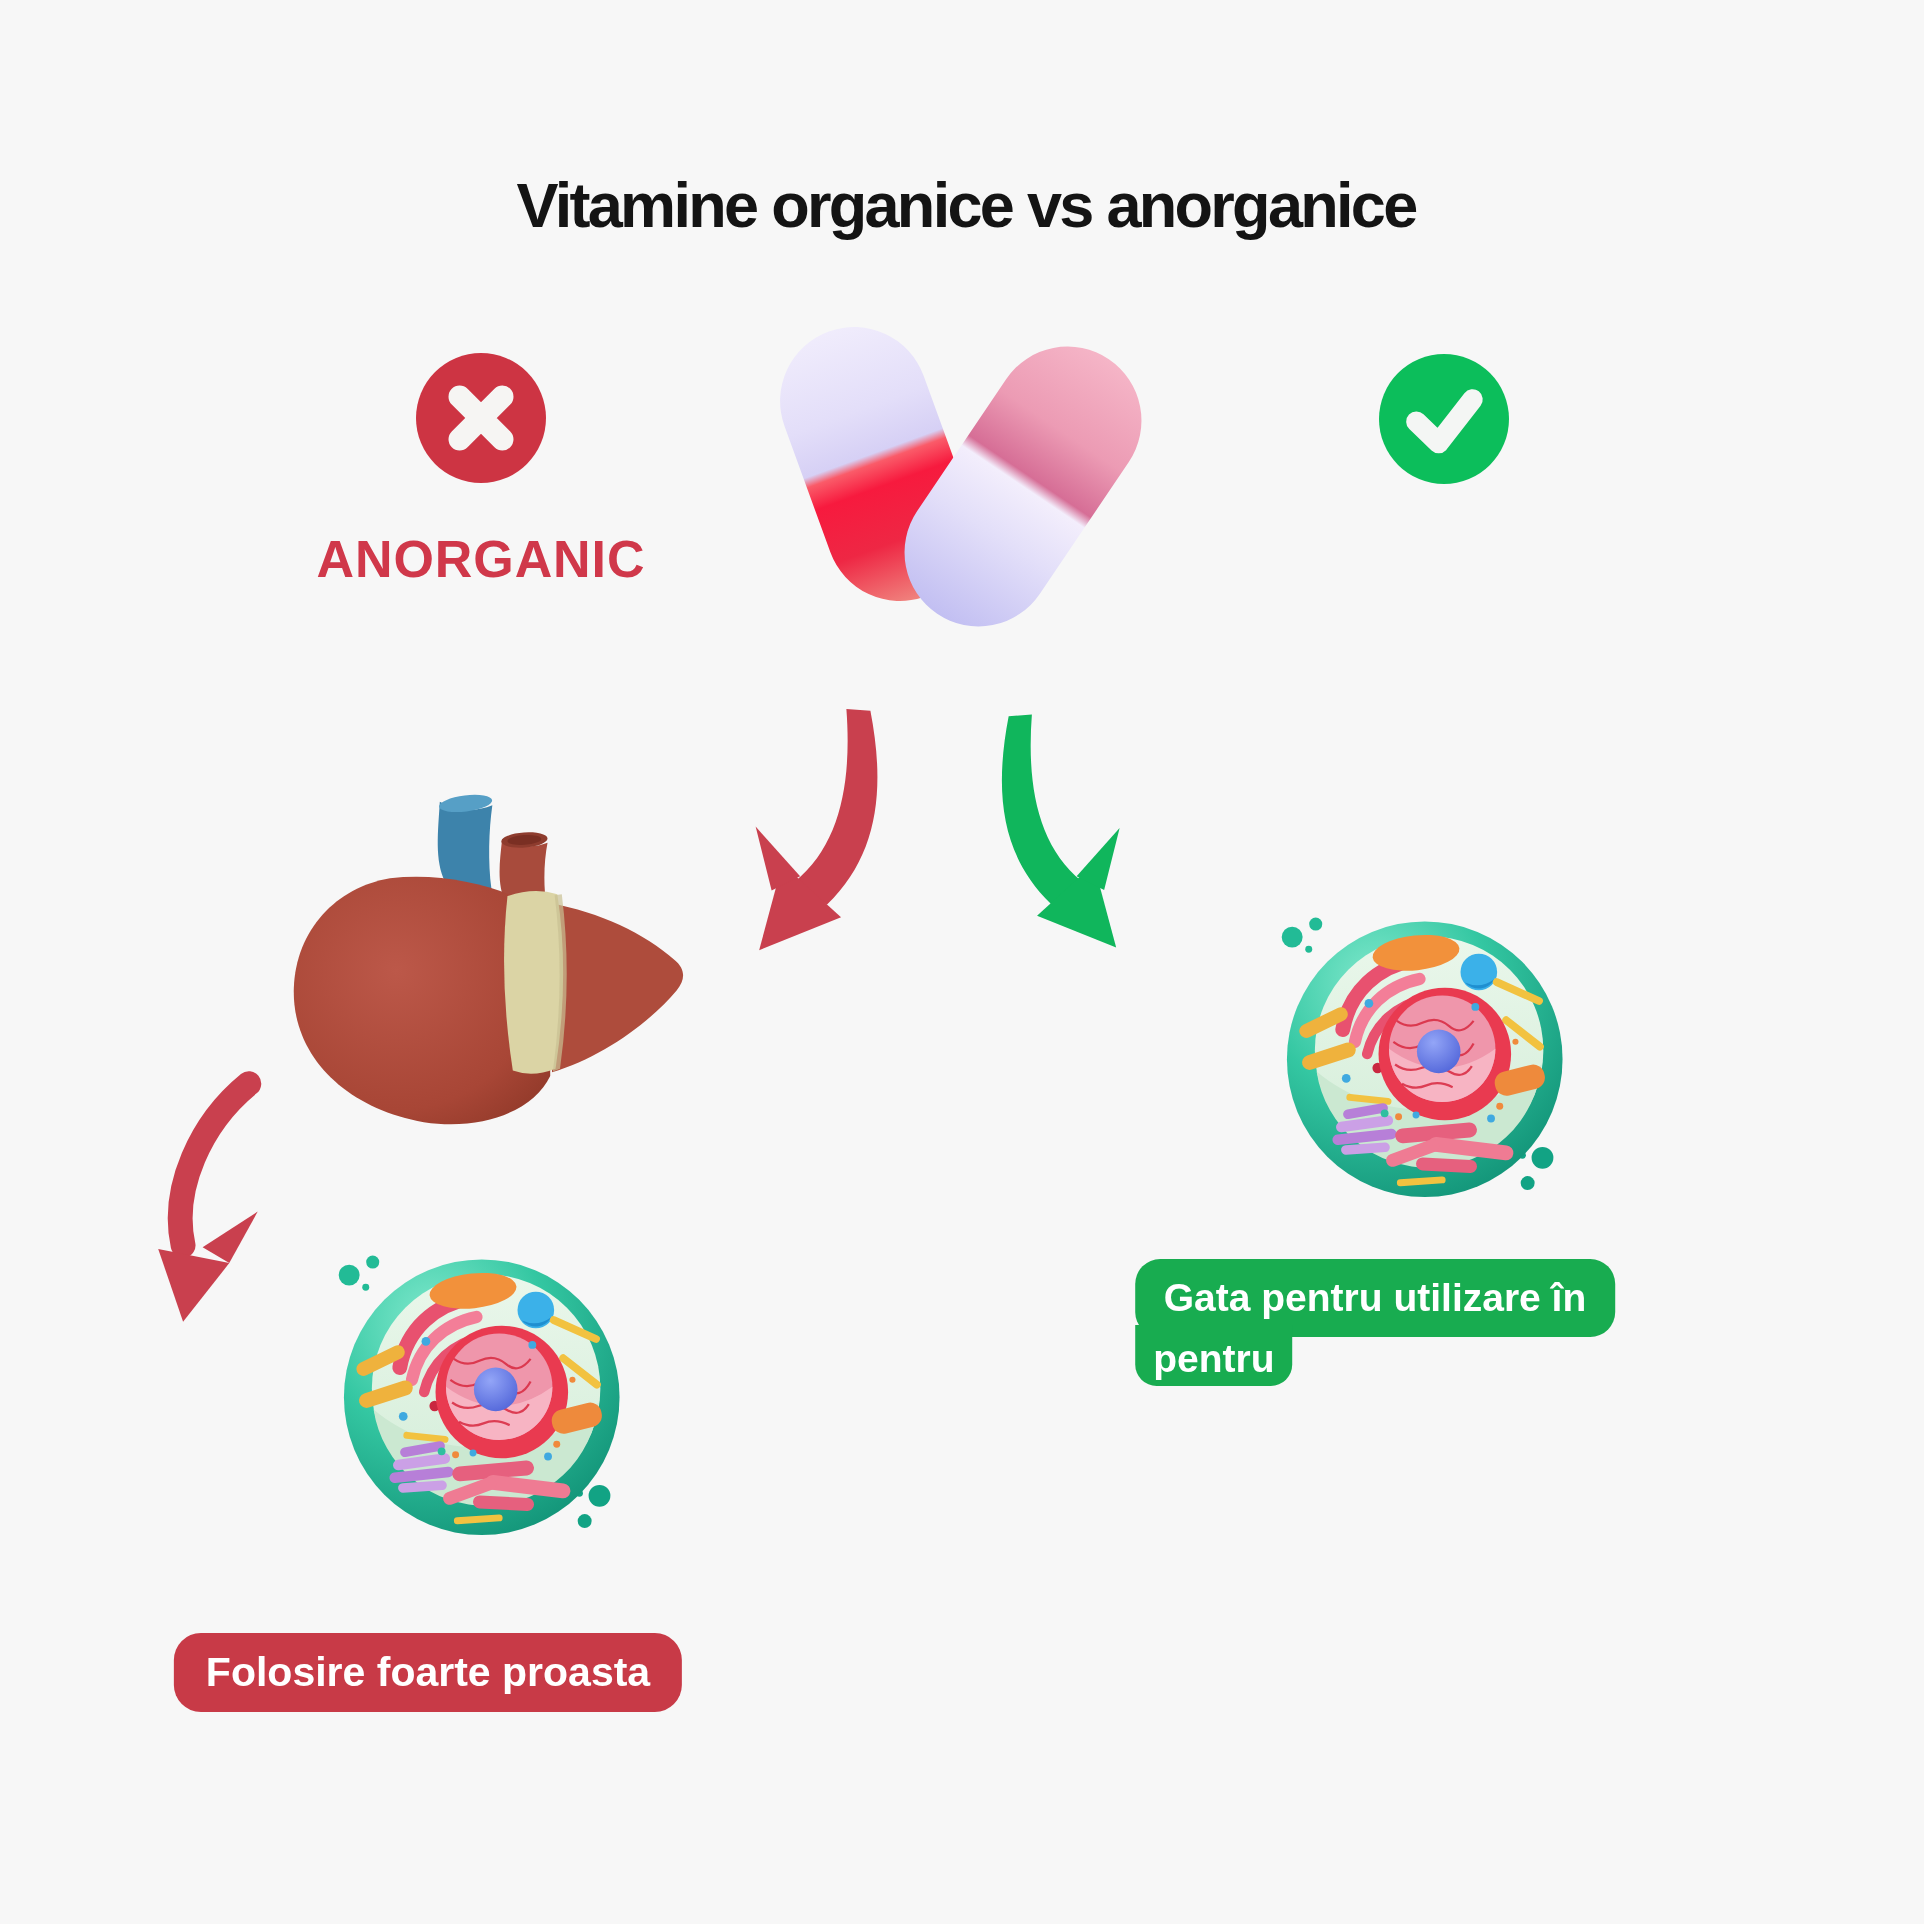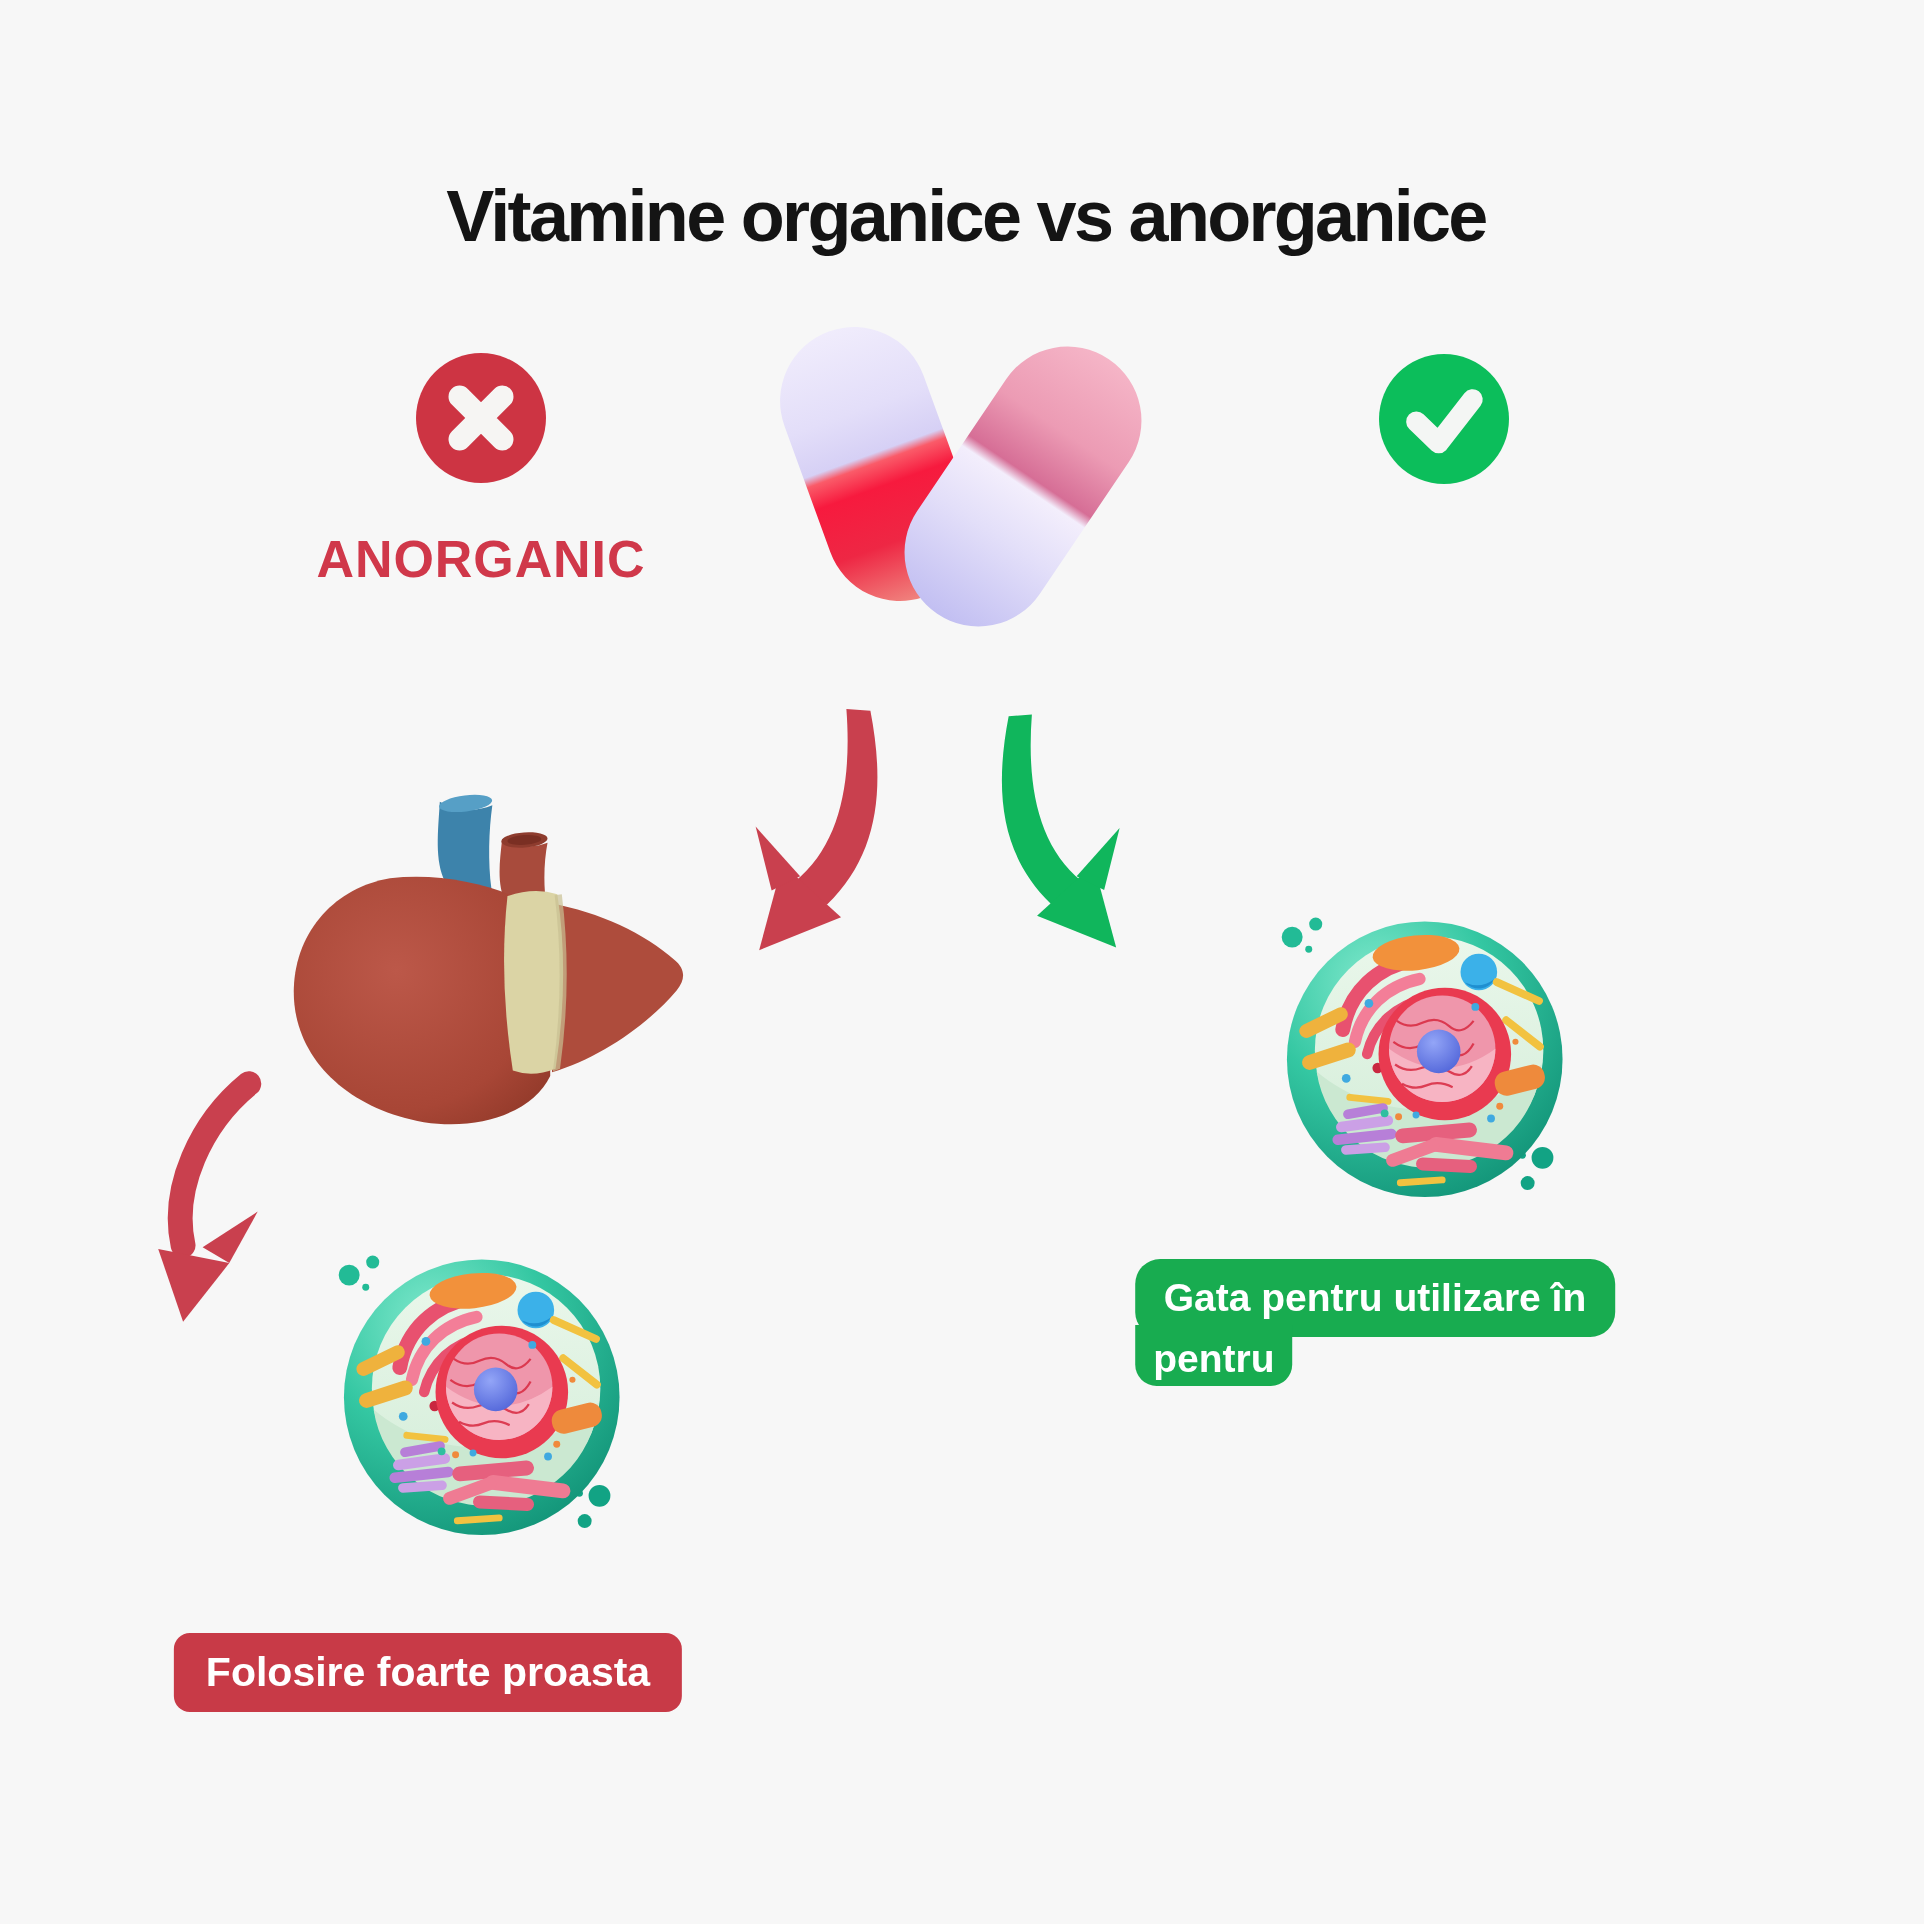--- a/index.html
+++ b/index.html
@@ -5,21 +5,21 @@
   html,body{margin:0;padding:0;background:#F7F7F7;}
   *{box-sizing:border-box;}
   #canvas{
     position:relative;width:1925px;height:1925px;overflow:hidden;
     background:#F7F7F7;font-family:"Liberation Sans",sans-serif;
   }
   .abs{position:absolute;}
   
   .title{
     left:7px;right:0;top:127px;text-align:center;
-    font-size:72px;font-weight:800;letter-spacing:-2.7px;color:#141414;
+    font-size:63px;font-weight:800;letter-spacing:-2.7px;color:#141414;
   }
   
   .marker-label{
     width:428px;text-align:center;font-size:52px;font-weight:700;letter-spacing:0.9px;
   }
   .marker-label.red{color:#D0384A;left:267px;top:529px;}
   .marker-label.green{color:#14C161;left:1230px;top:529px;}
   
   .pills{left:775px;top:312px;width:383px;height:321px;}
   .capsule{position:absolute;border-radius:80px;}
@@ -45,21 +45,21 @@
     height:78px;line-height:78px;padding:0 28.5px;border-radius:25px;white-space:nowrap;
   }
   .badge-line2{
     background:#18AC50;color:#FFFFFF;font-size:39px;font-weight:700;
     margin-top:-12.5px;height:61px;line-height:50px;padding:9px 18px 0 18px;
     border-radius:0 0 21.4px 21.4px;white-space:nowrap;
   }
   .badge-red{
     left:428px;top:1633px;transform:translateX(-50%);
     background:#C83A47;color:#FFFFFF;font-size:41px;font-weight:700;
-    height:79px;line-height:79px;padding:0 32px;border-radius:16px;white-space:nowrap;
+    height:79px;line-height:79px;padding:0 32px;border-radius:27px;white-space:nowrap;
   }
   svg{display:block;}
 </style>
 </head>
 <body>
 
 <svg width="0" height="0" style="position:absolute" aria-hidden="true">
   <defs>
     <radialGradient id="gSph" cx="32%" cy="22%" r="90%">
       <stop offset="0" stop-color="#7FE8CC"></stop>

